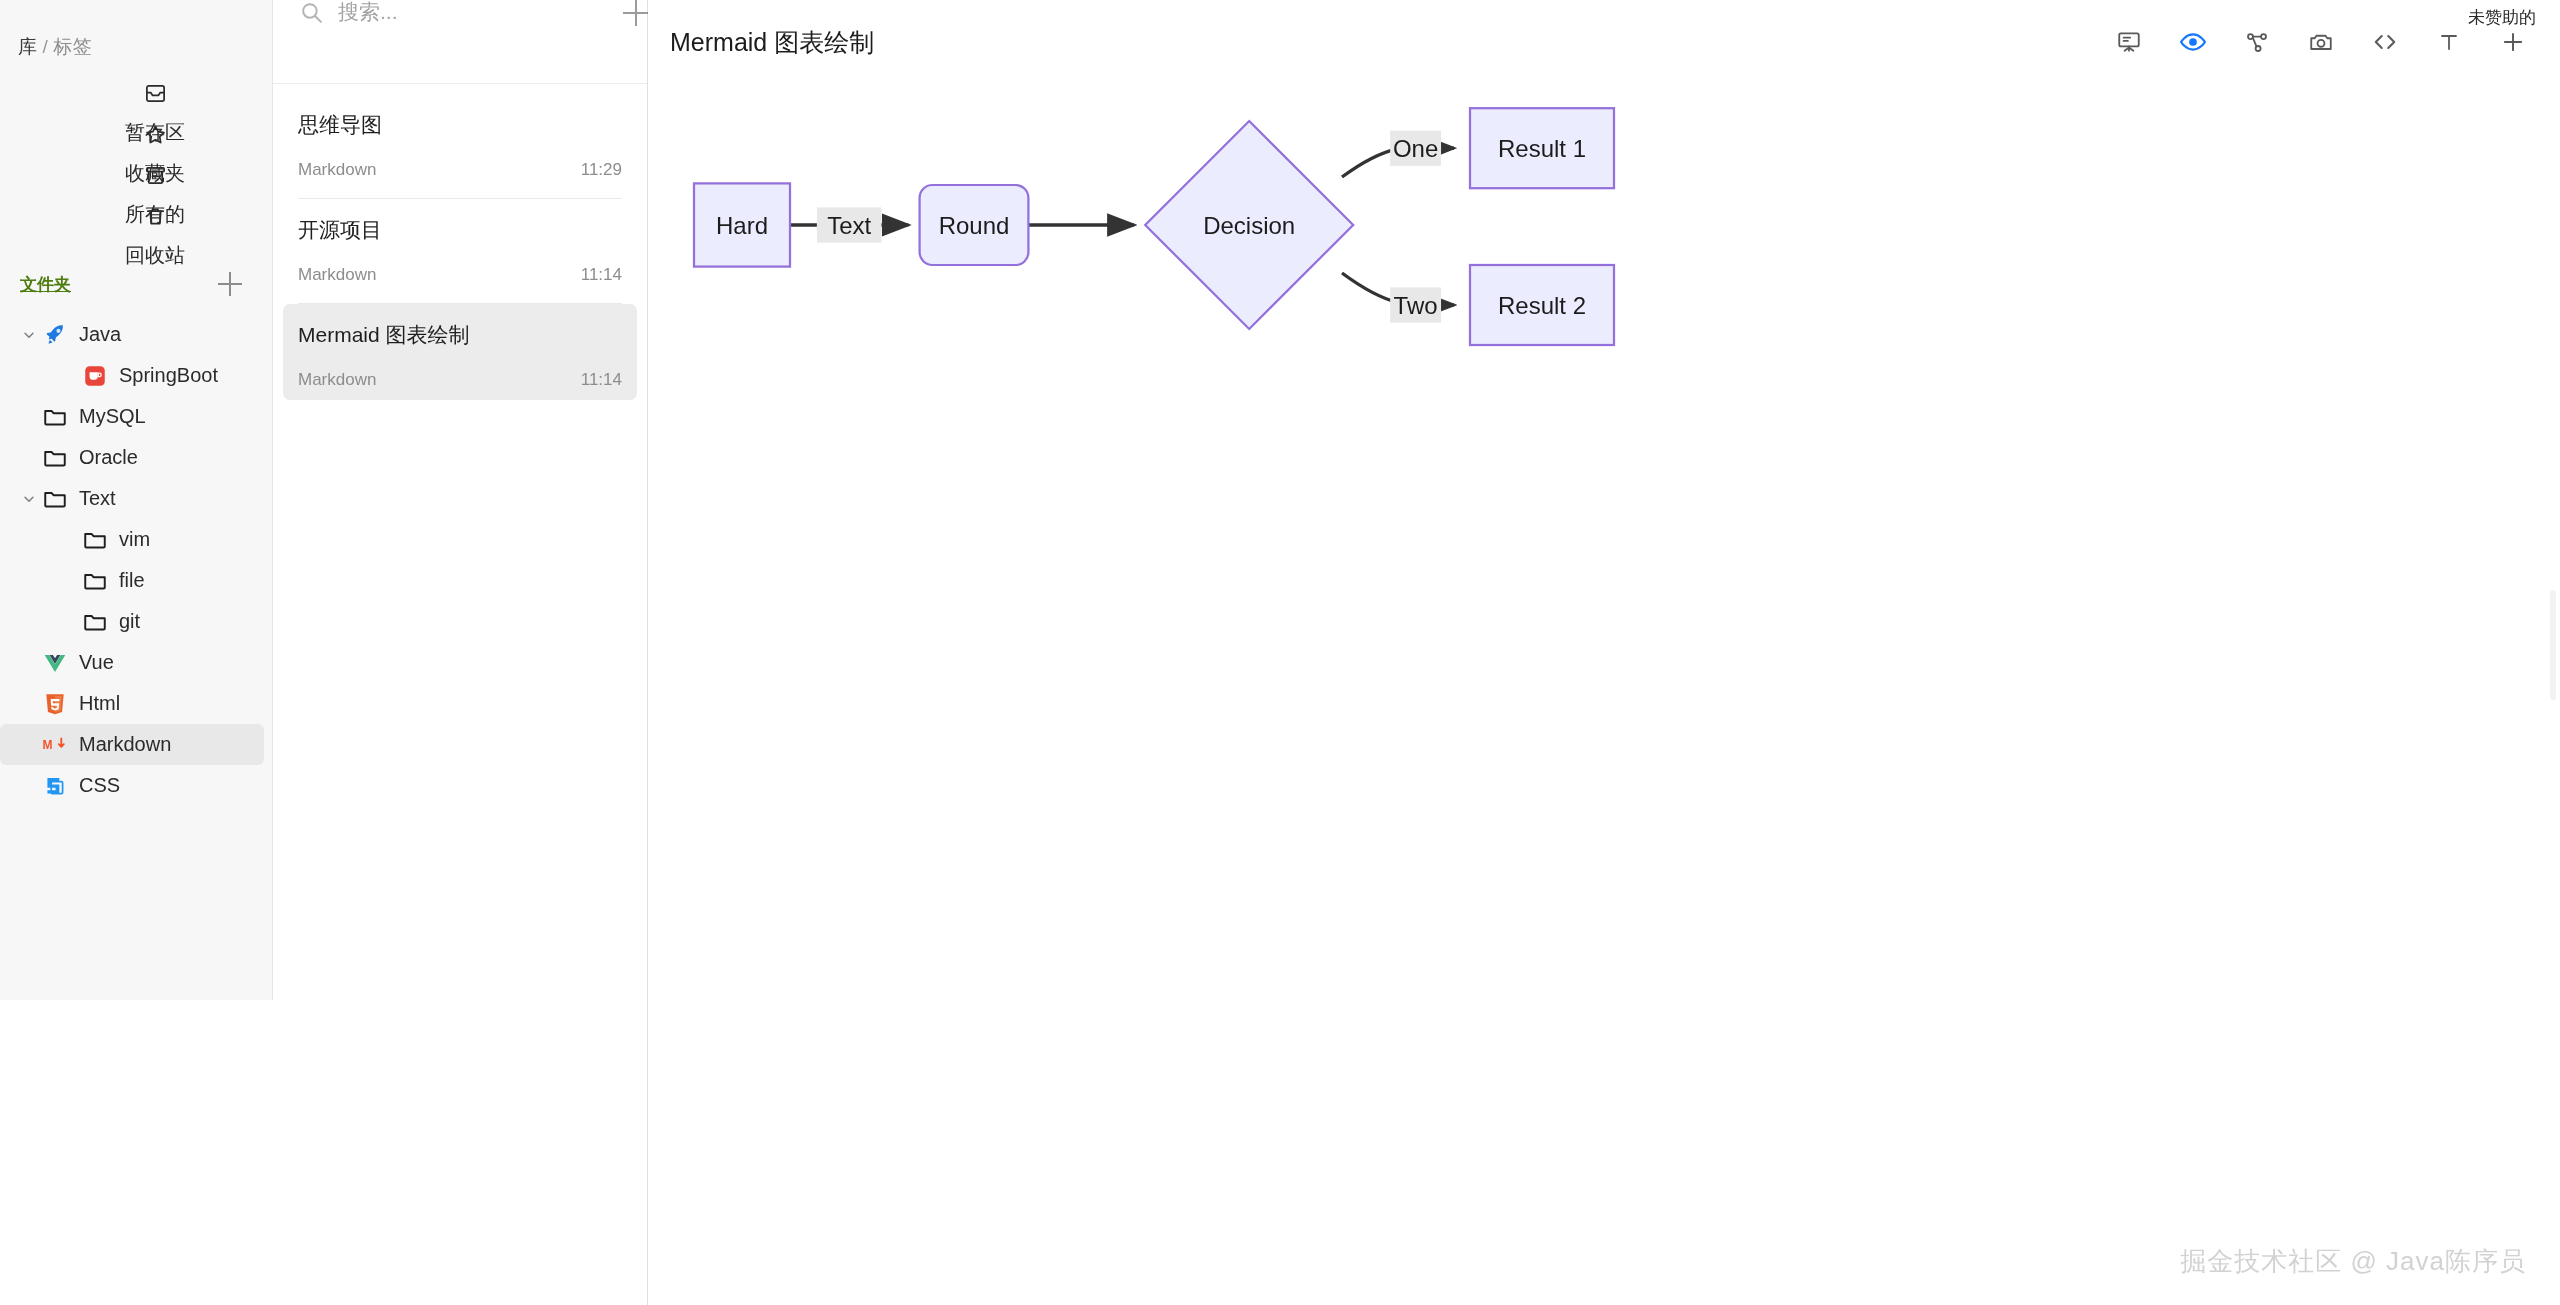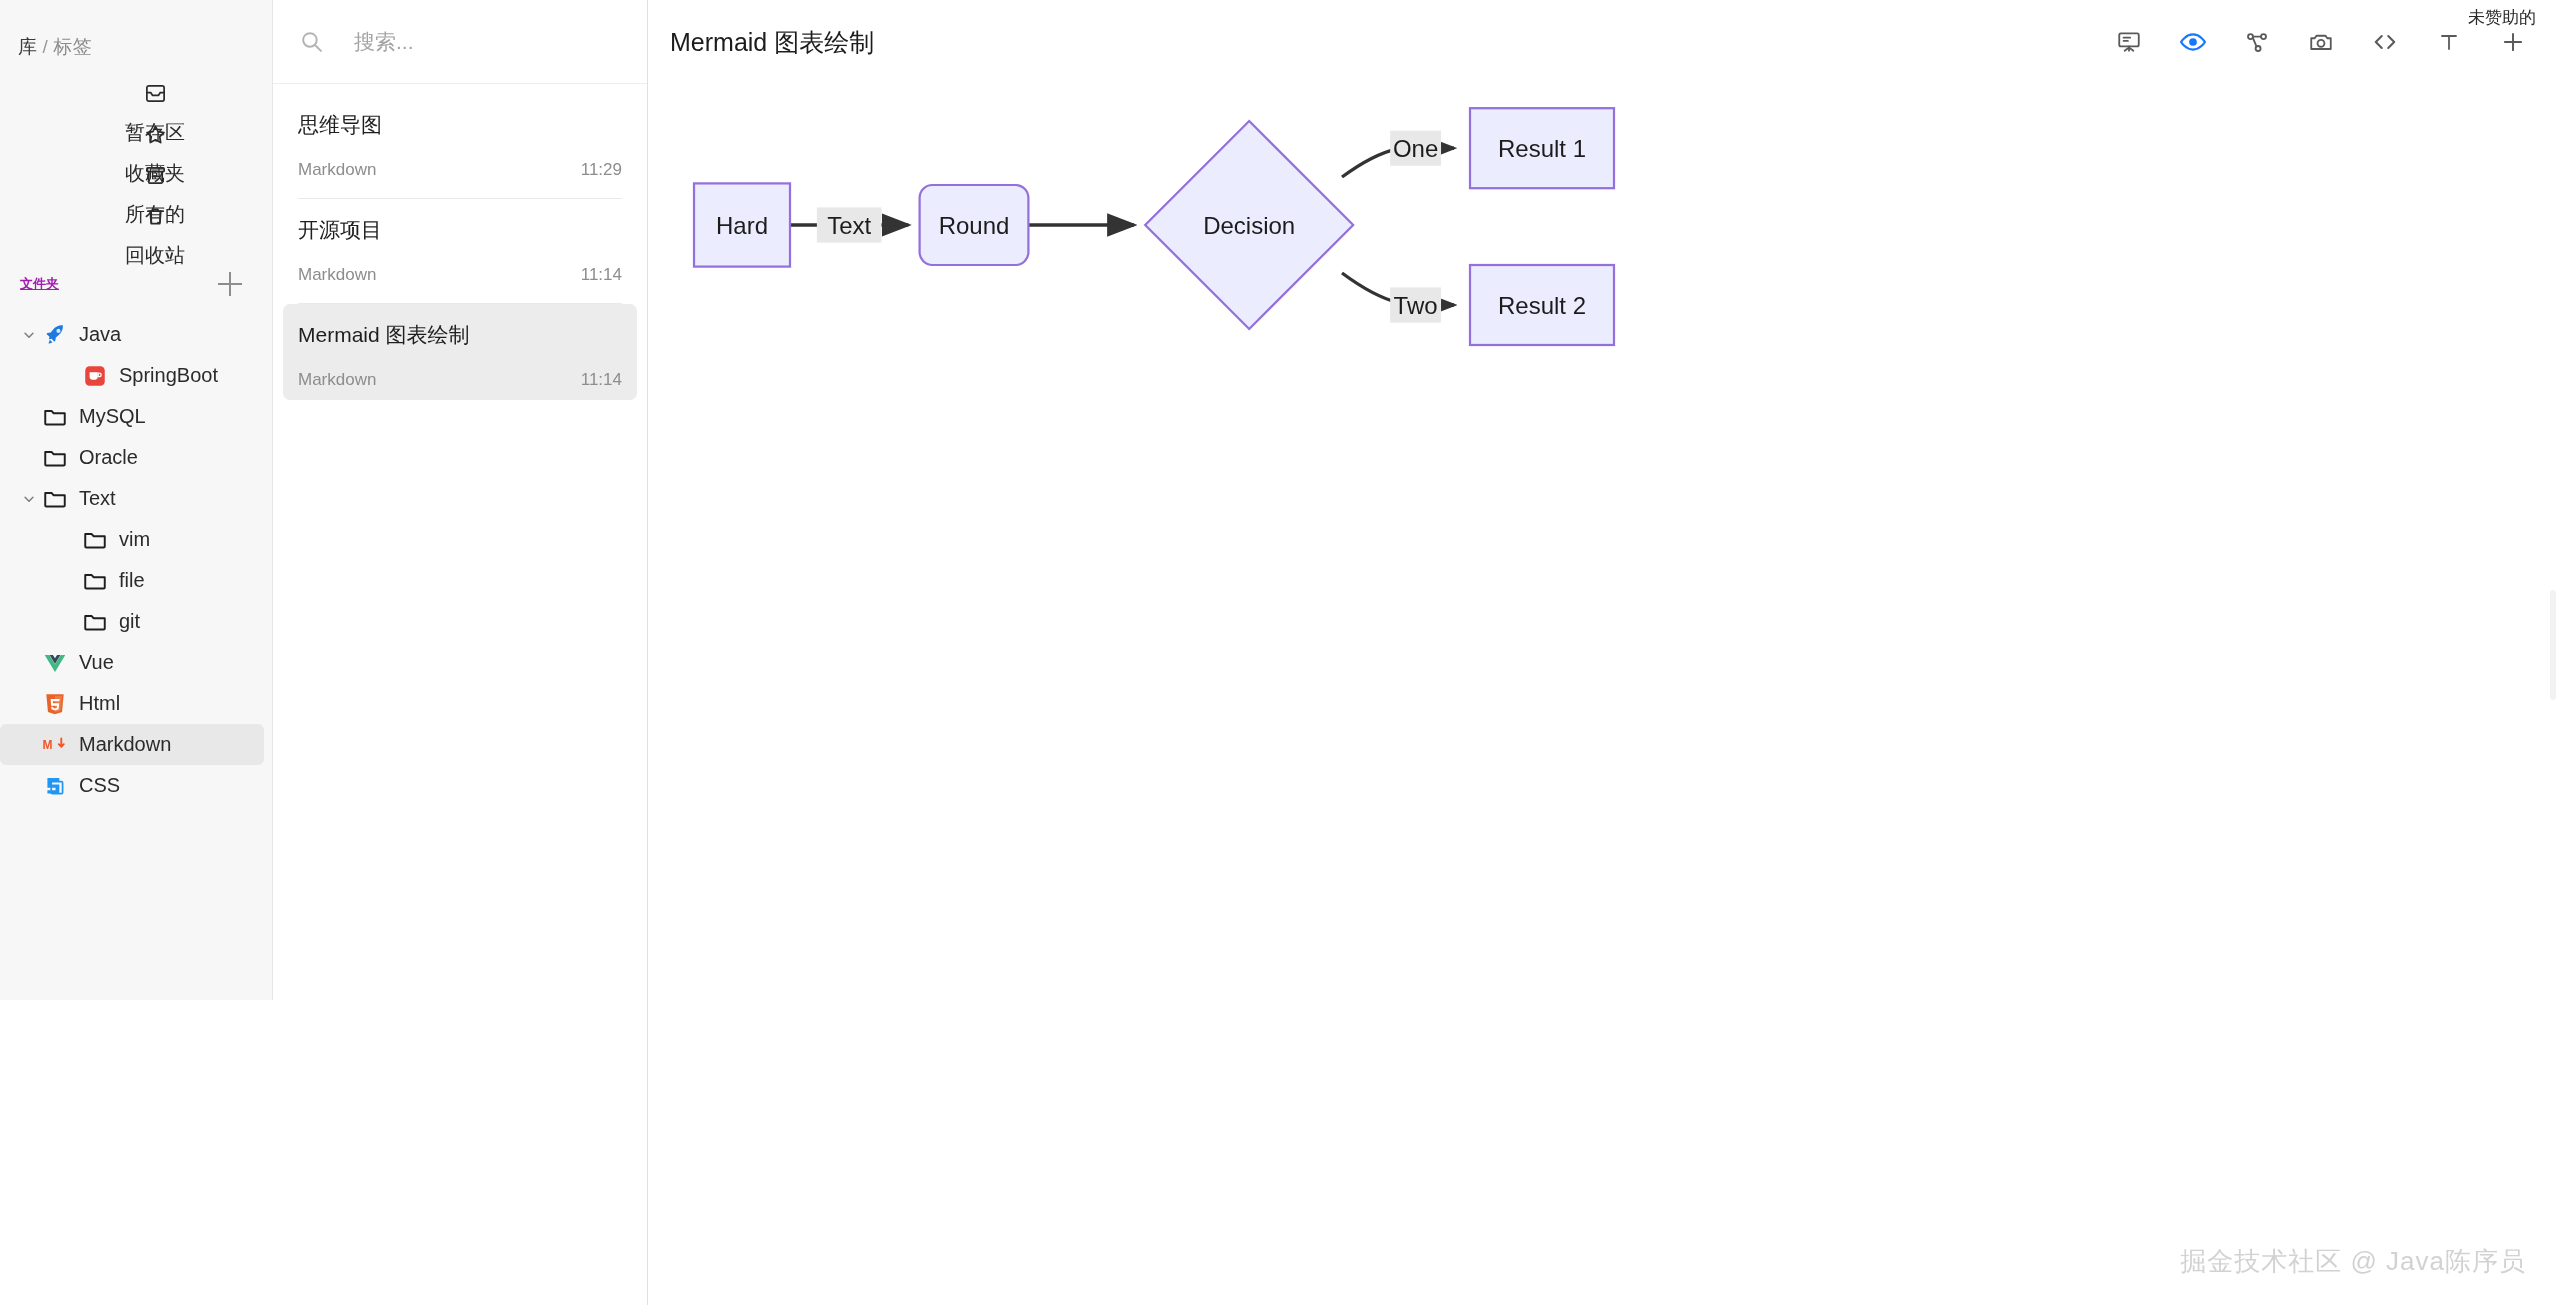--- a/index.html
+++ b/index.html
@@ -37,21 +37,21 @@
     cursor: pointer;
     flex-direction: column;
   }
   .lib-item .label { font-size: 20px; color: #2b2b2b; white-space: nowrap; }
   .ico { width: 23px; height: 23px; flex: 0 0 23px; display: block; }
 
   .section-head {
     display: flex; align-items: center; justify-content: space-between;
     padding: 26px 30px 10px 20px;
   }
-  .section-head .title { font-size: 13px; font-weight: bold; color: #a21caf; text-decoration: underline; }
+  .section-head .title { font-size: 17px; font-weight: bold; color: #4d7c0f; text-decoration: underline; }
   .plus-btn {
     width: 24px; height: 24px; position: relative; cursor: pointer; opacity: .65;
   }
   .plus-btn::before, .plus-btn::after {
     content: ""; position: absolute; background: #555;
   }
   .plus-btn::before { left: 0; top: 11px; width: 24px; height: 2px; }
   .plus-btn::after { top: 0; left: 11px; height: 24px; width: 2px; }
 
   .tree { margin-top: 8px; }
@@ -76,24 +76,24 @@
   .d1 { padding-left: 56px; }
 
   
   .notelist {
     width: 375px; flex: 0 0 375px; height: 1305px;
     background: #ffffff;
     border-right: 1px solid #e0e0e0;
   }
   .search-bar {
     height: 84px;
-    display: flex; align-items: center;
+    display: flex; align-items: flex-start;
     padding: 0 26px 0 26px;
     border-bottom: 1px solid #ededed;
-    gap: 30px;
+    gap: 14px;
   }
   .search-bar .sico { width: 25px; height: 25px; flex: 0 0 25px; opacity: .55; }
   .search-input {
     flex: 1 1 auto;
     border: none; outline: none;
     font-size: 21px; color: #333;
     font-family: "Liberation Sans", sans-serif;
     background: transparent;
   }
   .search-input::placeholder { color: #a3a3a3; }

